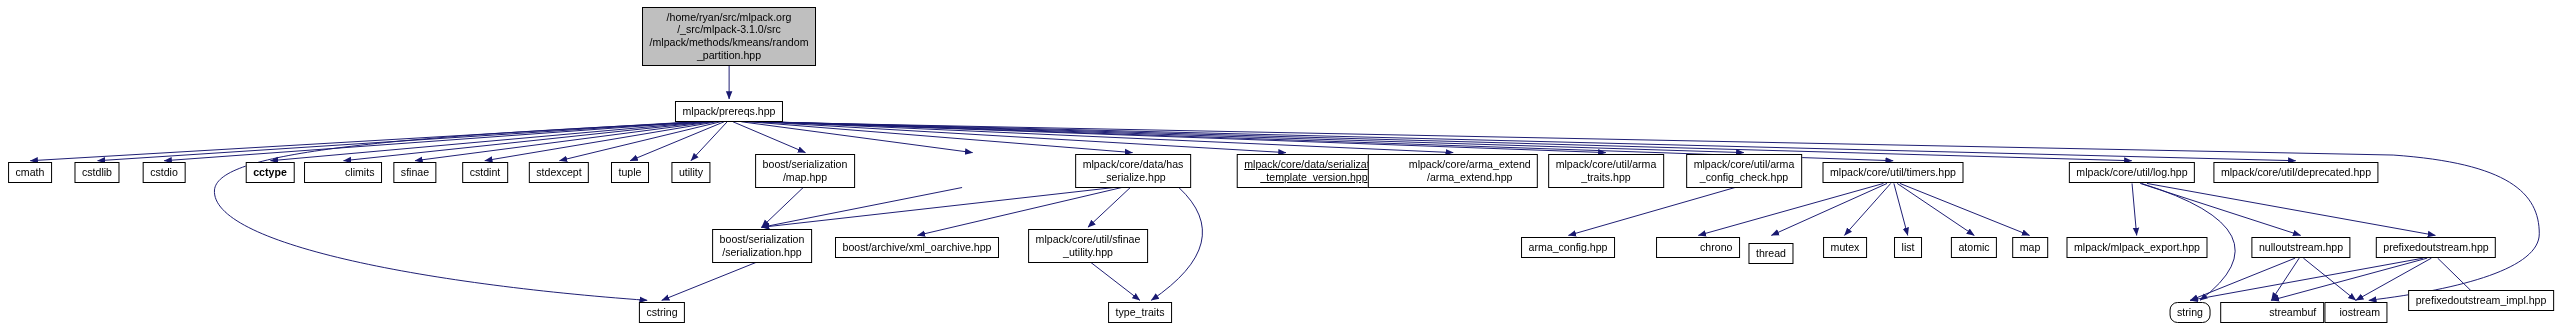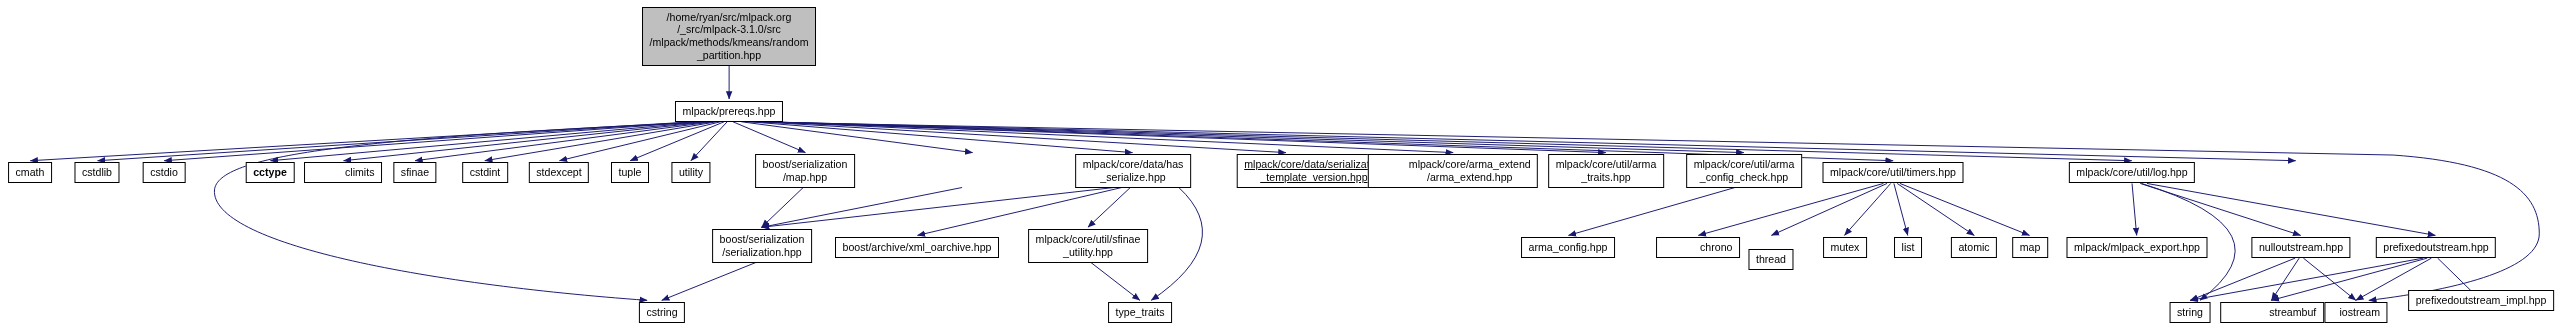--- a/index.html
+++ b/index.html
@@ -152,38 +152,41 @@
     <div class="node link-node" style="left: 1744px; top: 154px;">
       <div class="node-line">mlpack/core/util/arma</div>
       <div class="node-line">_config_check.hpp</div>
     </div>
     <div class="node link-node" style="left: 1893px; top: 162px;">
       <div class="node-line">mlpack/core/util/timers.hpp</div>
     </div>
     <div class="node link-node" style="left: 2132px; top: 162px;">
       <div class="node-line">mlpack/core/util/log.hpp</div>
     </div>
+    <div class="node link-node" style="left: 2296px; top: 162px;">
+      <div class="node-line">mlpack/core/util/deprecated.hpp</div>
+    </div>
     <div class="node" style="left: 762px; top: 229px;">
       <div class="node-line">boost/serialization</div>
       <div class="node-line">/serialization.hpp</div>
     </div>
     <div class="node" style="left: 917px; top: 237px;">
       <div class="node-line">boost/archive/xml_oarchive.hpp</div>
     </div>
     <div class="node link-node" style="left: 1088px; top: 229px;">
       <div class="node-line">mlpack/core/util/sfinae</div>
       <div class="node-line">_utility.hpp</div>
     </div>
     <div class="node link-node" style="left: 1568px; top: 237px;">
       <div class="node-line">arma_config.hpp</div>
     </div>
     <div class="node" style="left: 1698px; top: 237px; padding-left: 43px;">
       <div class="node-line">chrono</div>
     </div>
-    <div class="node" style="left: 1771px; top: 249px;">
+    <div class="node" style="left: 1771px; top: 243px;">
       <div class="node-line">thread</div>
     </div>
     <div class="node" style="left: 1845px; top: 237px;">
       <div class="node-line">mutex</div>
     </div>
     <div class="node" style="left: 1908px; top: 237px;">
       <div class="node-line">list</div>
     </div>
     <div class="node" style="left: 1974px; top: 237px;">
       <div class="node-line">atomic</div>
@@ -199,21 +202,21 @@
     </div>
     <div class="node link-node" style="left: 2436px; top: 237px;">
       <div class="node-line">prefixedoutstream.hpp</div>
     </div>
     <div class="node" style="left: 662px; top: 302px;">
       <div class="node-line">cstring</div>
     </div>
     <div class="node" style="left: 1140px; top: 302px;">
       <div class="node-line">type_traits</div>
     </div>
-    <div class="node" style="left: 2190px; top: 302px;">
+    <div class="node" style="left: 2190px; top: 302px; border-radius: 8px;">
       <div class="node-line">string</div>
     </div>
     <div class="node" style="left: 2272px; top: 302px; padding-left: 48px;">
       <div class="node-line">streambuf</div>
     </div>
     <div class="node" style="left: 2356px; top: 302px; padding-left: 14px;">
       <div class="node-line">iostream</div>
     </div>
     <div class="node link-node" style="left: 2481px; top: 290px;">
       <div class="node-line">prefixedoutstream_impl.hpp</div>

